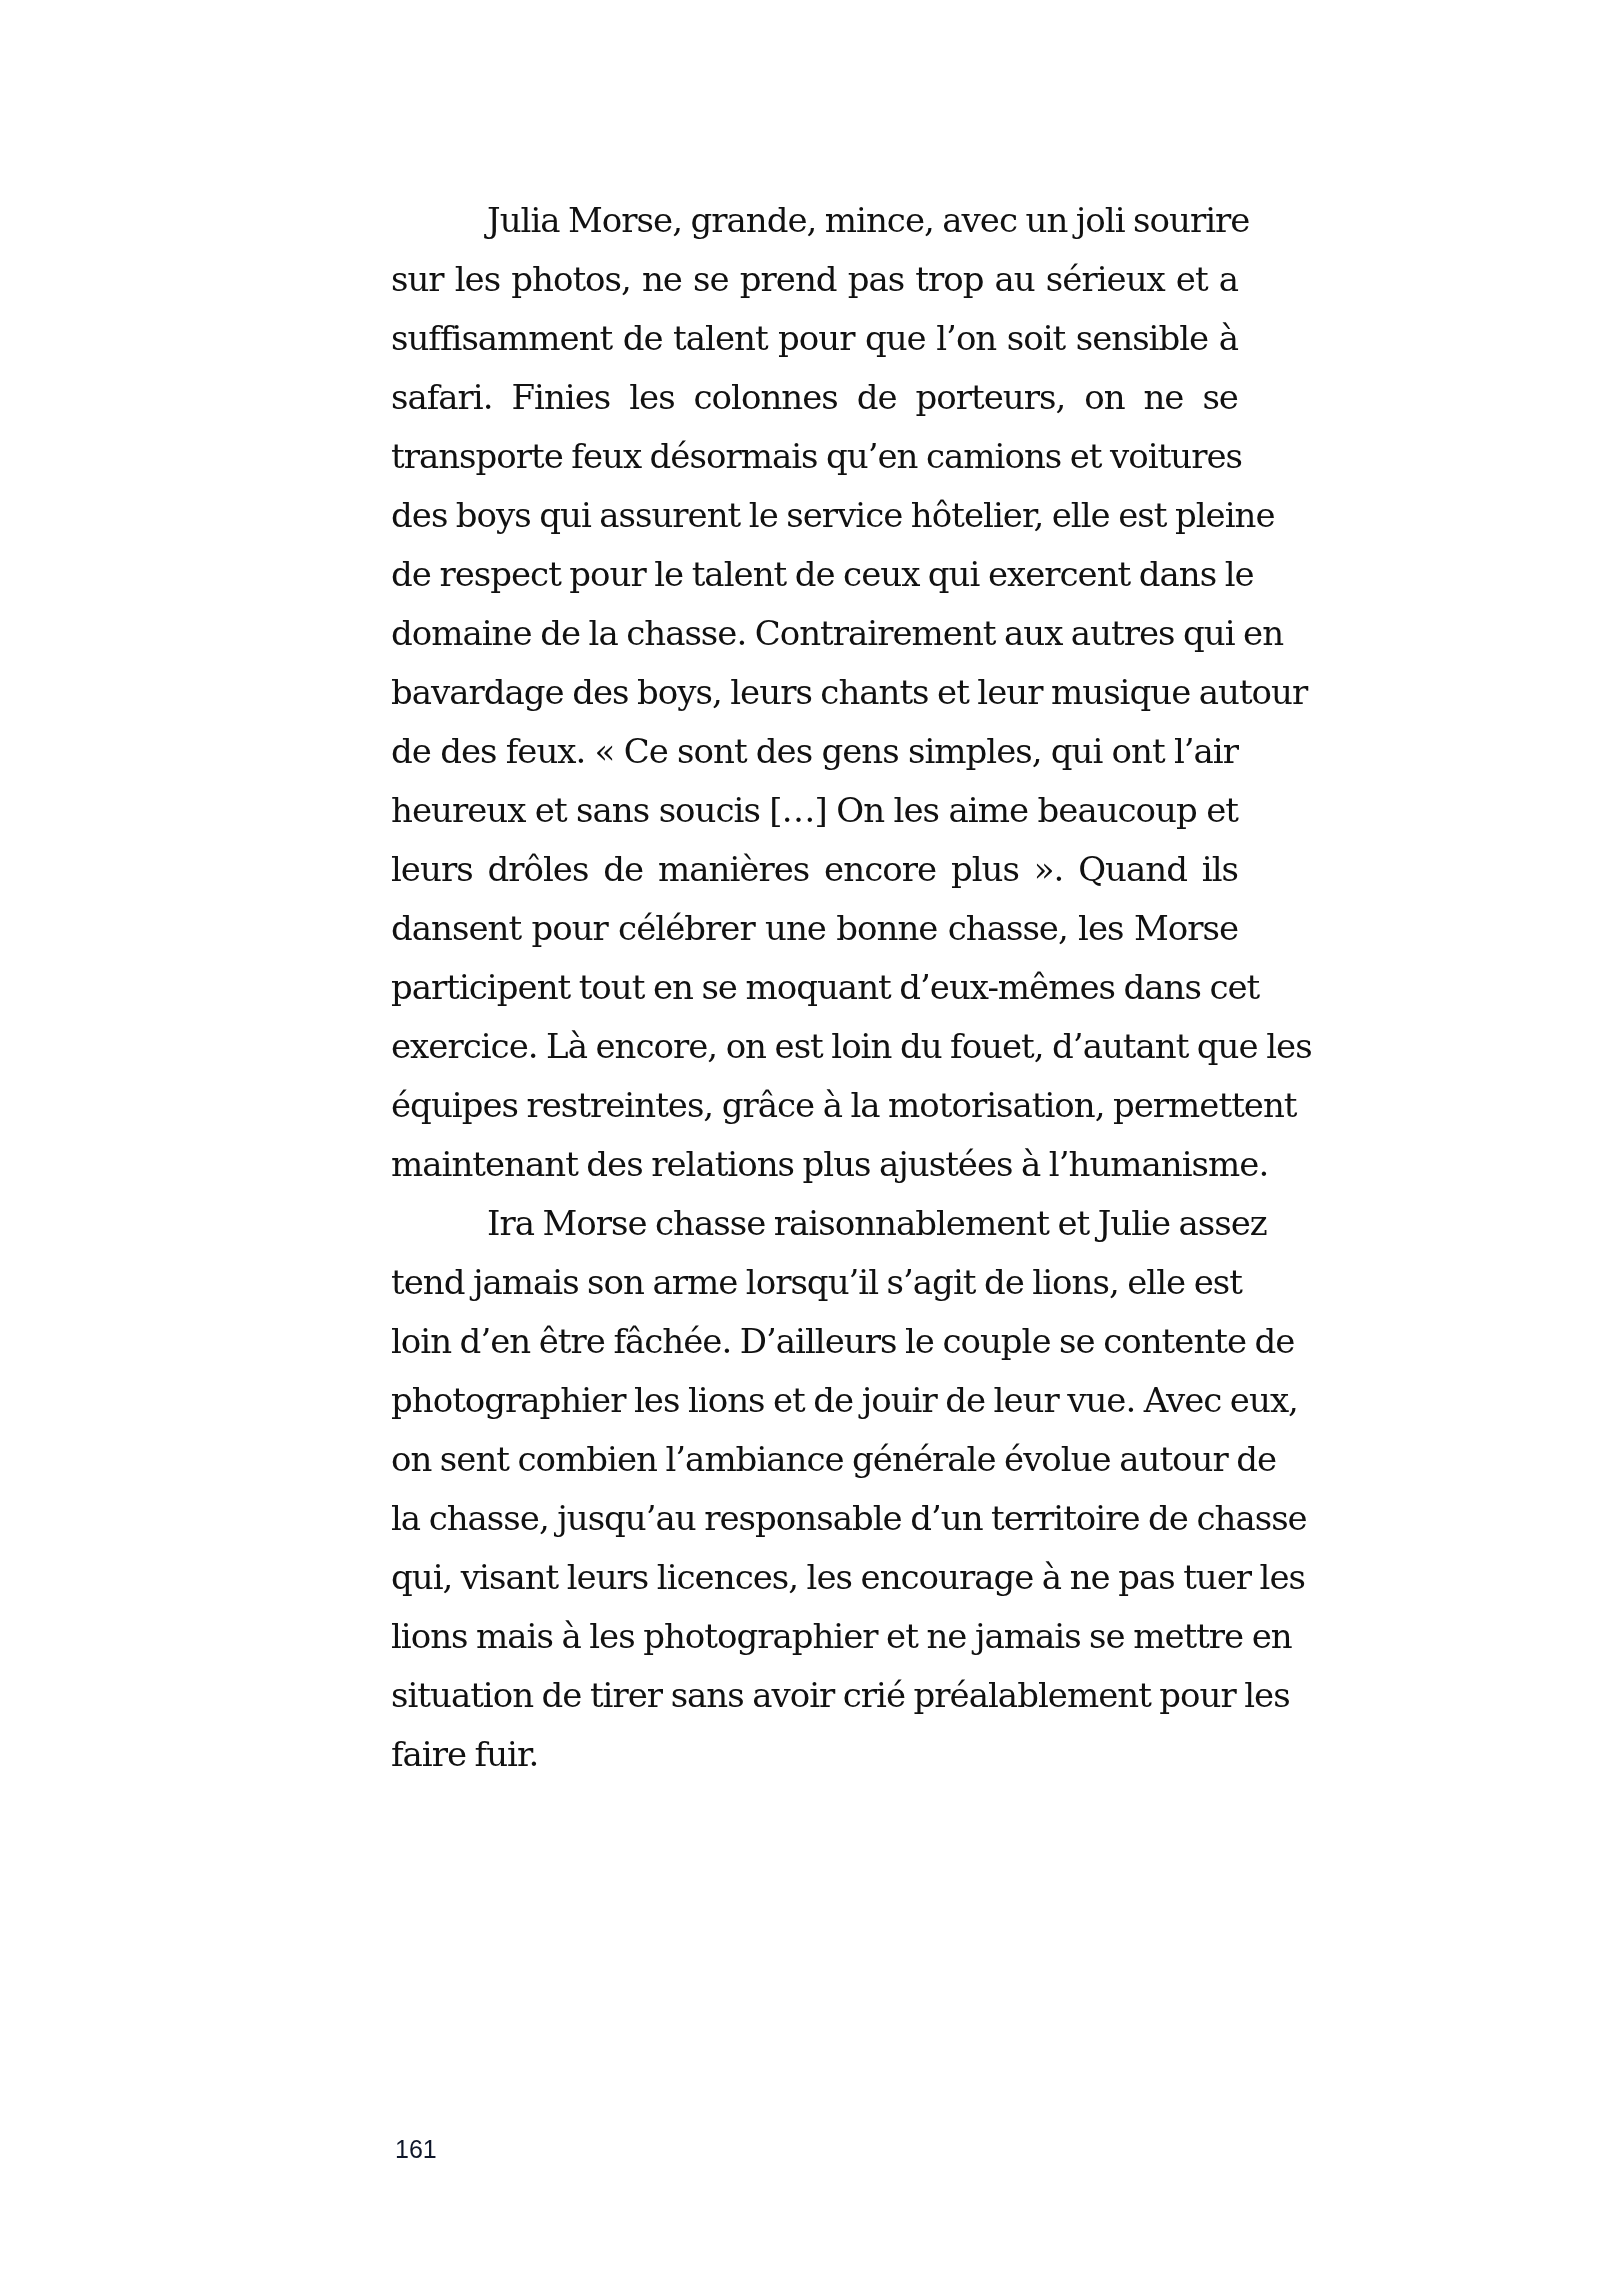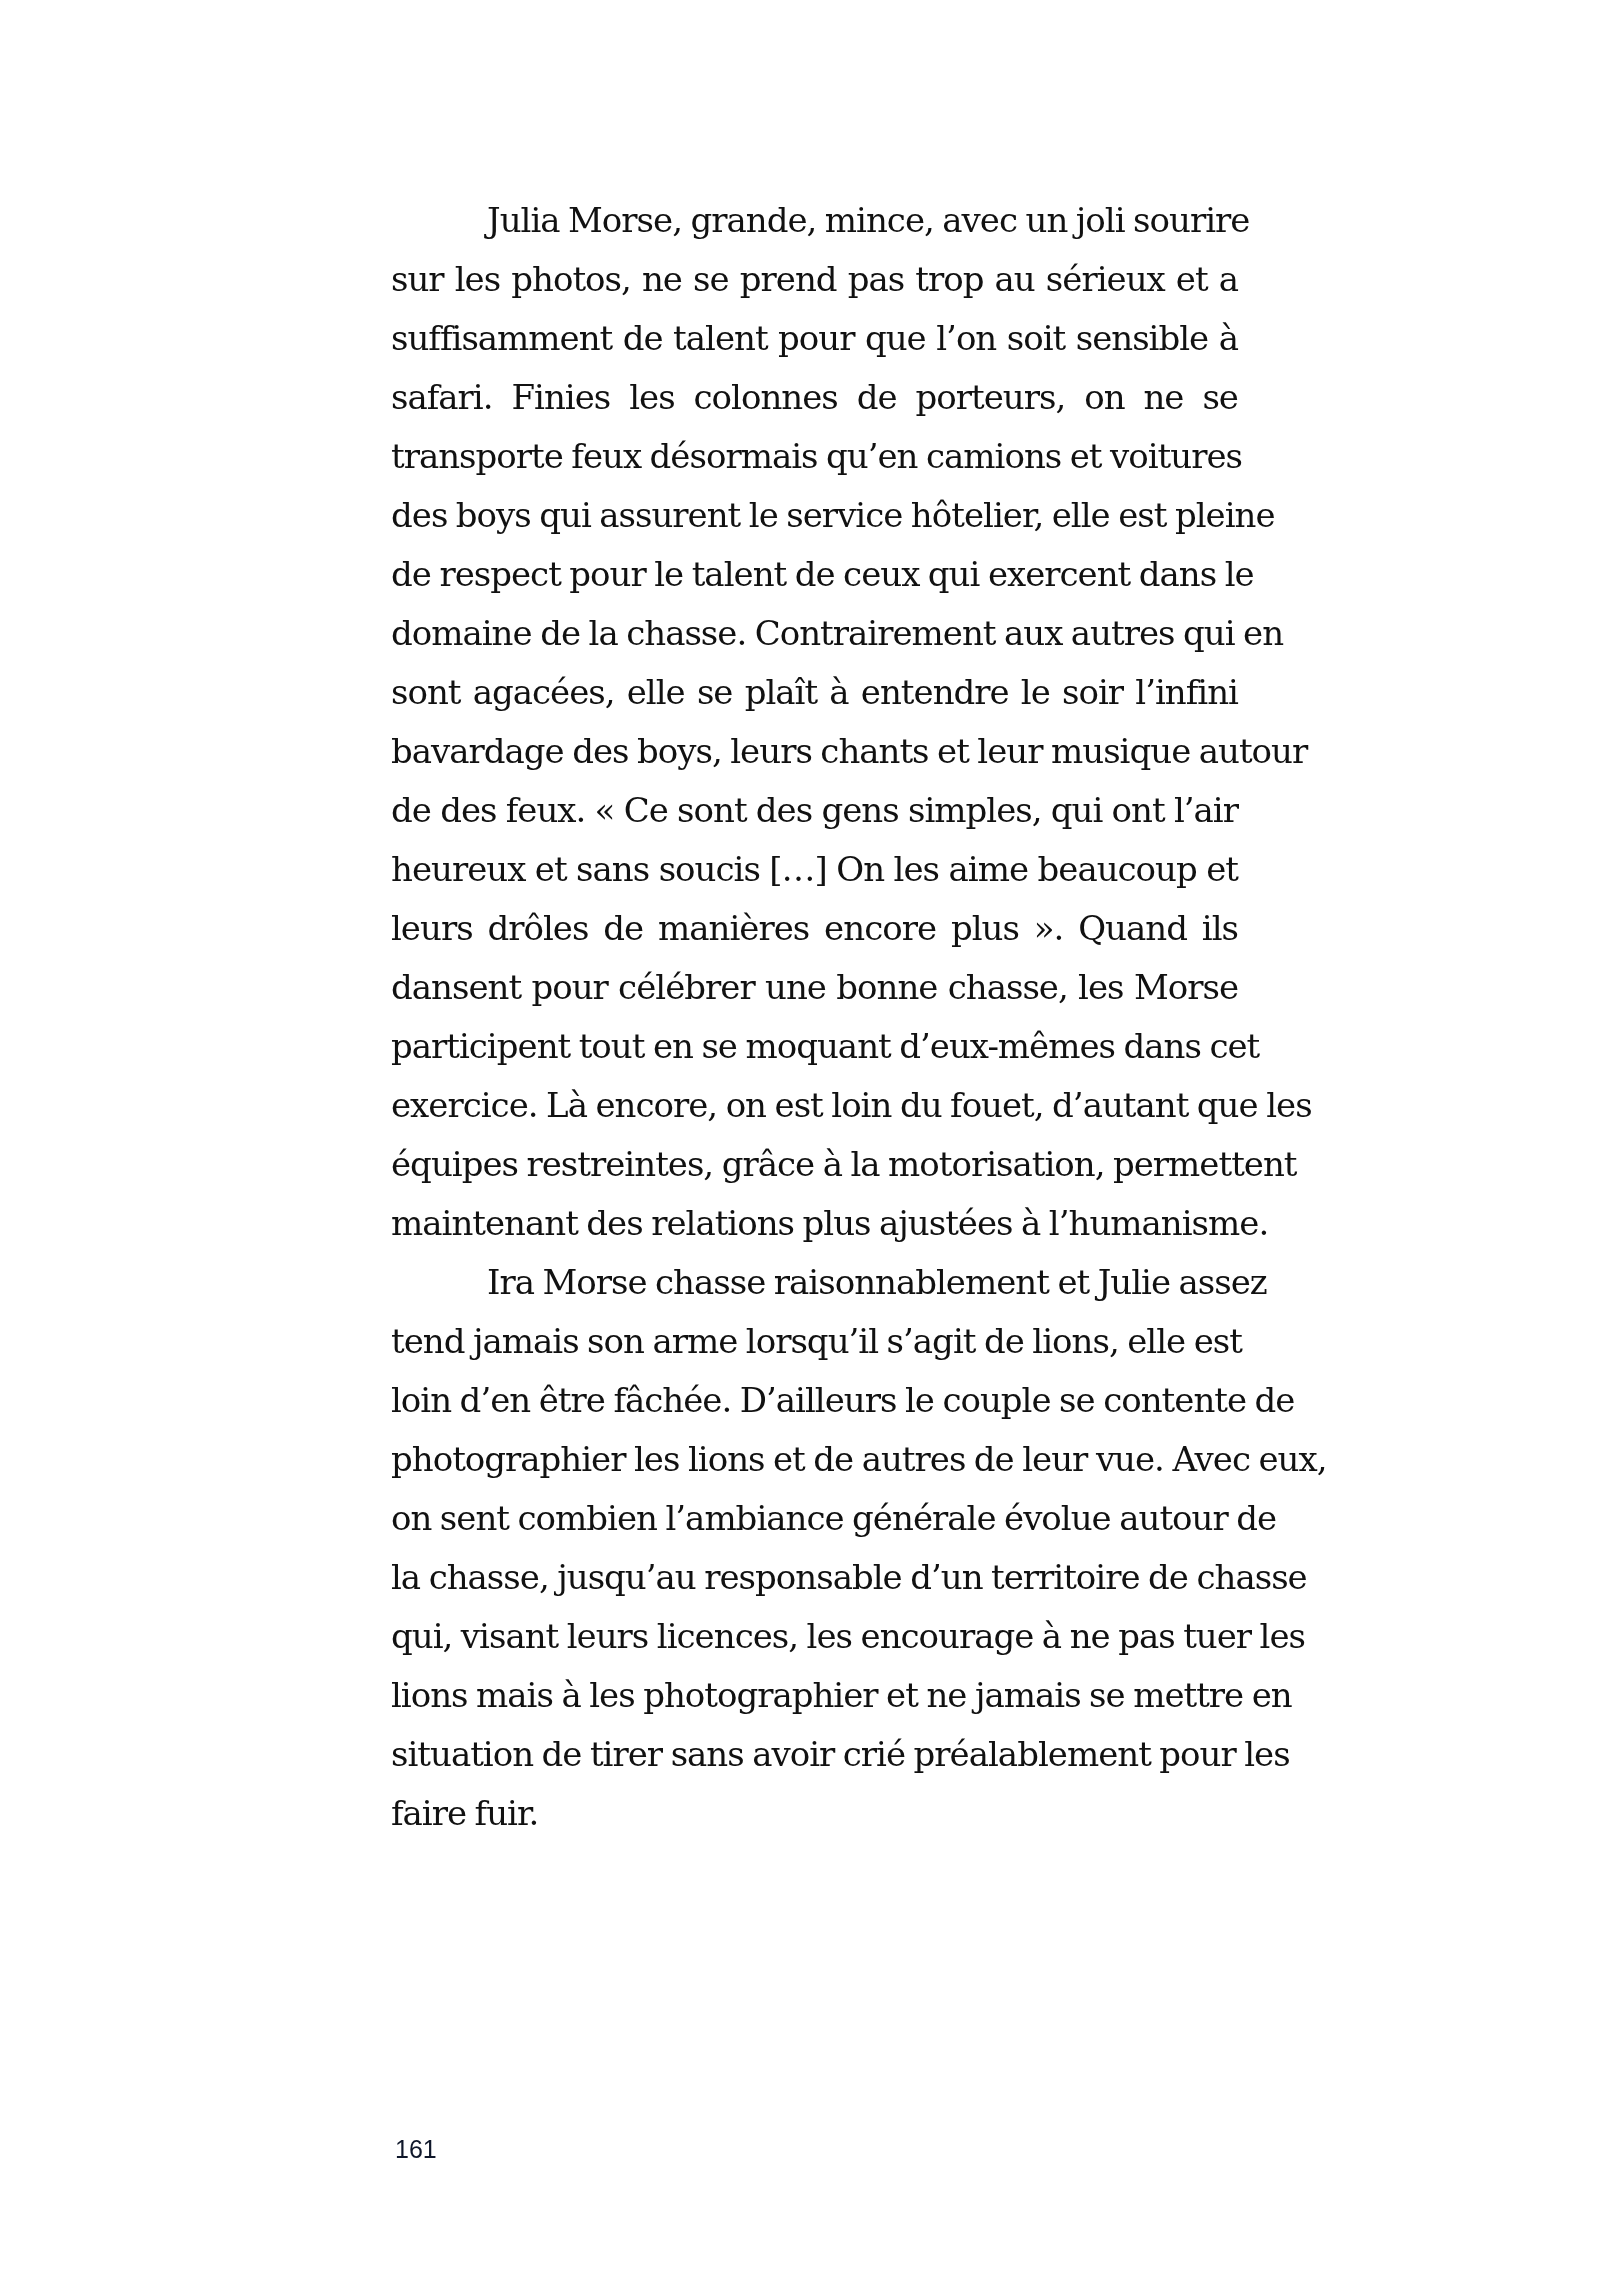--- a/index.html
+++ b/index.html
@@ -63,37 +63,36 @@
 
     <div>
       <span class="line indent">Julia Morse, grande, mince, avec un joli sourire</span>
       <span class="line">sur les photos, ne se prend pas trop au sérieux et a</span>
       <span class="line">suffisamment de talent pour que l’on soit sensible à</span>
       <span class="line">safari. Finies les colonnes de porteurs, on ne se</span>
       <span class="line">transporte feux désormais qu’en camions et voitures</span>
       <span class="line">des boys qui assurent le service hôtelier, elle est pleine</span>
       <span class="line">de respect pour le talent de ceux qui exercent dans le</span>
       <span class="line">domaine de la chasse. Contrairement aux autres qui en</span>
-      <span class="line">sont agacées, elle se plaît à entendre le soir l’infini</span>
       <span class="line">bavardage des boys, leurs chants et leur musique autour</span>
       <span class="line">de des feux. « Ce sont des gens simples, qui ont l’air</span>
       <span class="line">heureux et sans soucis […] On les aime beaucoup et</span>
       <span class="line">leurs drôles de manières encore plus ». Quand ils</span>
       <span class="line">dansent pour célébrer une bonne chasse, les Morse</span>
       <span class="line">participent tout en se moquant d’eux-mêmes dans cet</span>
       <span class="line">exercice. Là encore, on est loin du fouet, d’autant que les</span>
       <span class="line">équipes restreintes, grâce à la motorisation, permettent</span>
       <span class="line last">maintenant des relations plus ajustées à l’humanisme.</span>
     </div>
 
     <div>
       <span class="line indent">Ira Morse chasse raisonnablement et Julie assez</span>
       <span class="line">tend jamais son arme lorsqu’il s’agit de lions, elle est</span>
       <span class="line">loin d’en être fâchée. D’ailleurs le couple se contente de</span>
-      <span class="line">photographier les lions et de autres de leur vue. Avec eux,</span>
+      <span class="line">photographier les lions et de jouir de leur vue. Avec eux,</span>
       <span class="line">on sent combien l’ambiance générale évolue autour de</span>
       <span class="line">la chasse, jusqu’au responsable d’un territoire de chasse</span>
       <span class="line">qui, visant leurs licences, les encourage à ne pas tuer les</span>
       <span class="line">lions mais à les photographier et ne jamais se mettre en</span>
       <span class="line">situation de tirer sans avoir crié préalablement pour les</span>
       <span class="line last">faire fuir.</span>
     </div>
   </div>
 
   <div class="page-number">161</div>

